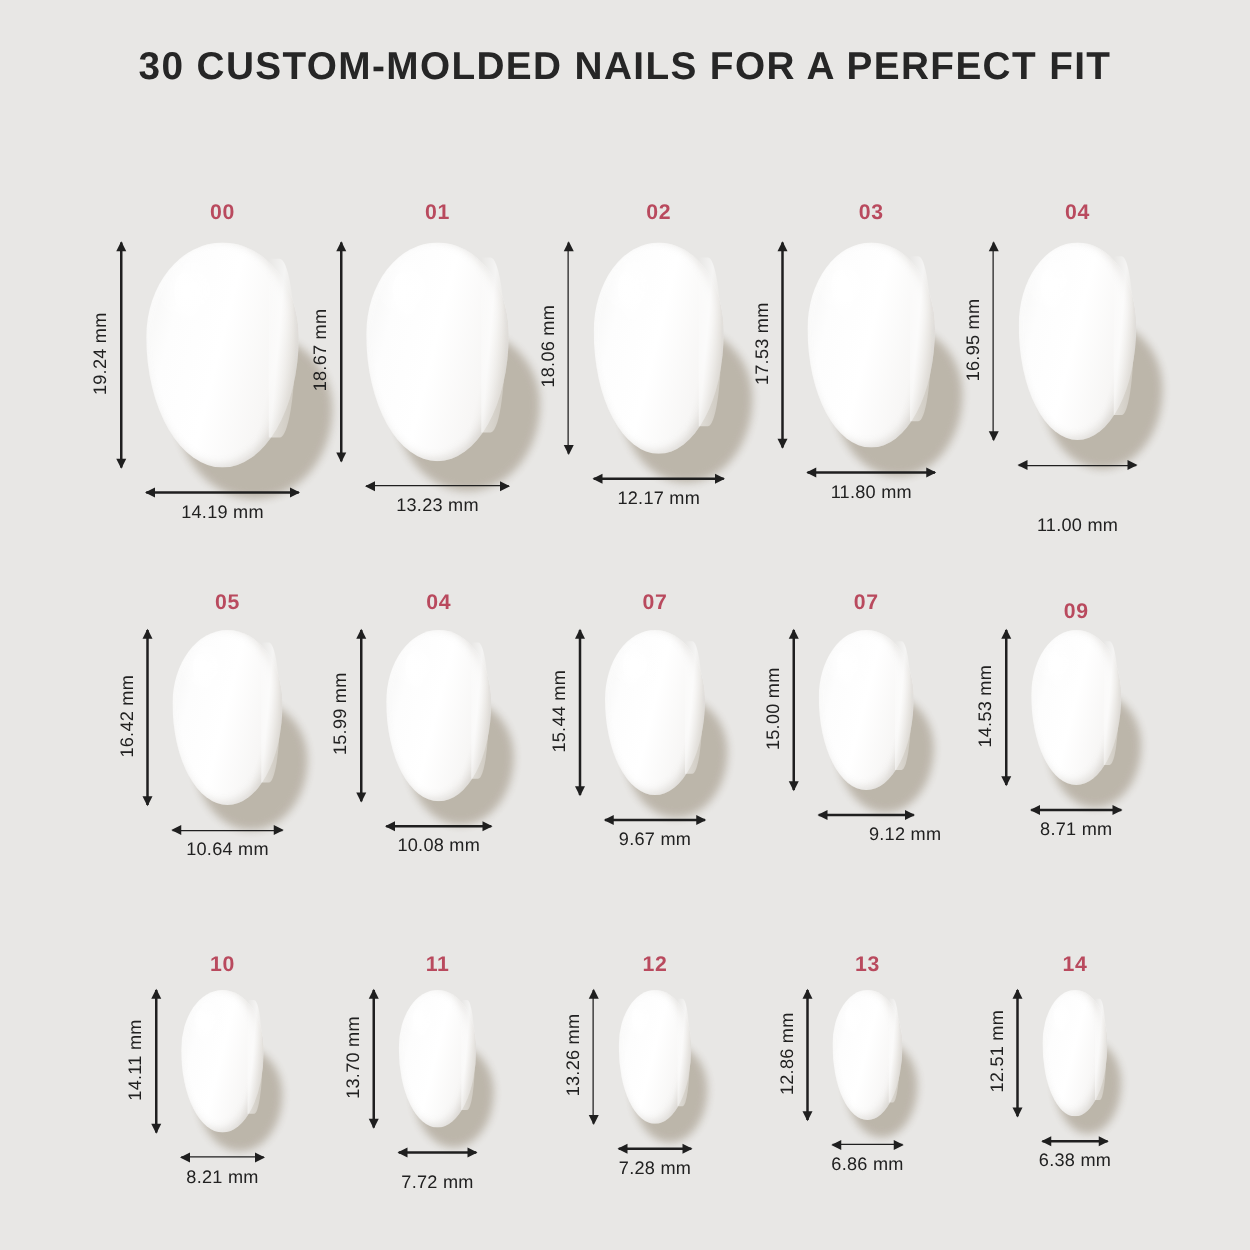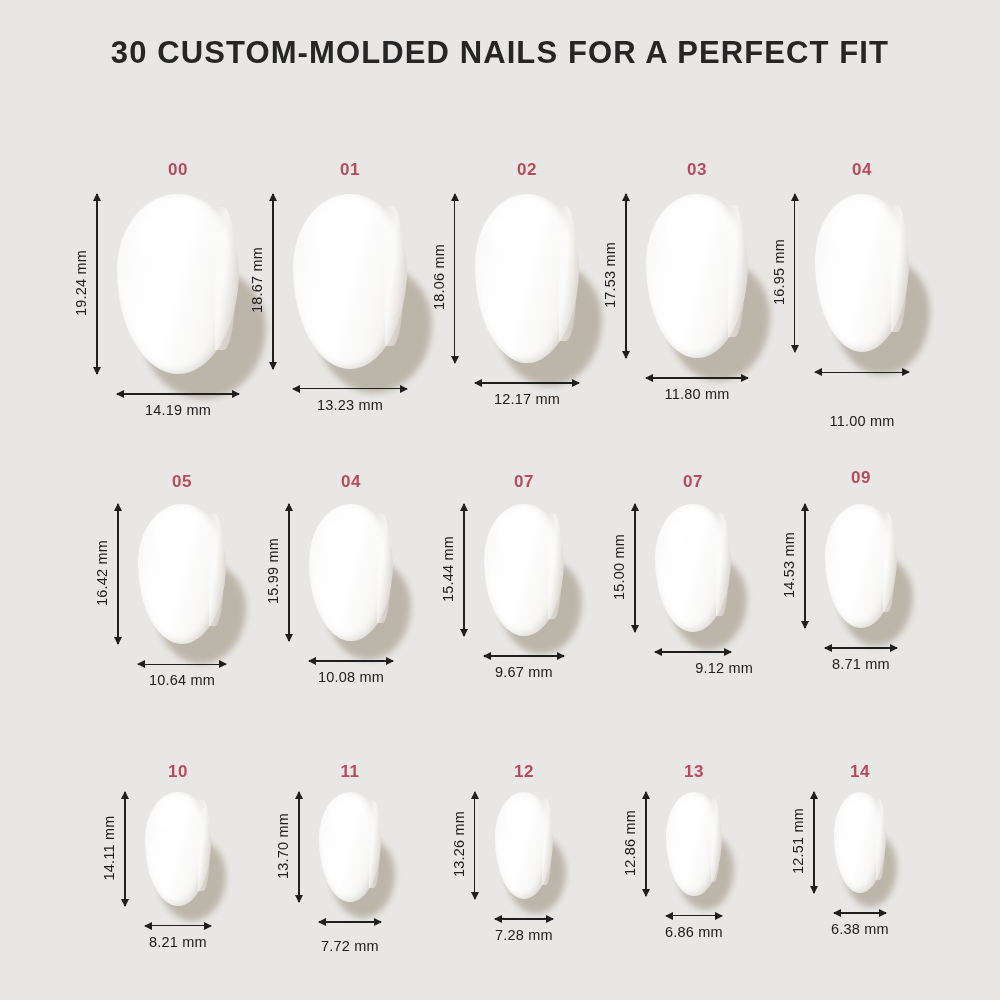--- a/index.html
+++ b/index.html
@@ -357,21 +357,21 @@
         </div>
         <div class="v-label" style="left: 583.152px; top: 99.125px; width: 72px; text-align: center;">15.00 mm</div>
         <div class="h-arrow" style="left: 655.152px; top: 186.25px; width: 75.696px; height: 12px;">
           <div class="shaft"></div>
           <div class="head-left"></div>
           <div class="head-right"></div>
         </div>
         <div class="h-label" style="left: 633px; top: 200.25px; width: 120px; text-align: right;">9.12 mm</div>
       </div>
       <div class="nail-cell" style="left: 0px; top: 0px;">
-        <div class="size-label" style="left: 831px; top: 8px;">09</div>
+        <div class="size-label" style="left: 831px; top: 19px;">09</div>
         <div class="nail-shadow" style="left: 839.312px; top: 93.6926px; width: 73.7389px; height: 91.9313px;"></div>
         <div class="nail-body" style="left: 824.853px; top: 44px; width: 72.293px; height: 124.231px;">
           <div class="nail-gloss"></div>
           <div class="nail-rim"></div>
         </div>
         <div class="v-arrow" style="left: 798.853px; top: 44px; width: 12px; height: 124.231px;">
           <div class="shaft"></div>
           <div class="head-top"></div>
           <div class="head-bot"></div>
         </div>

